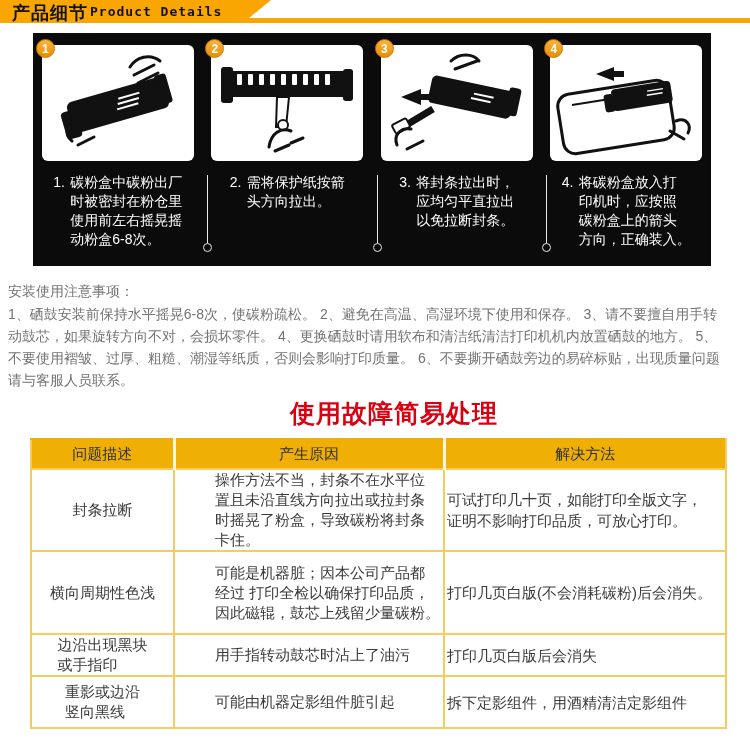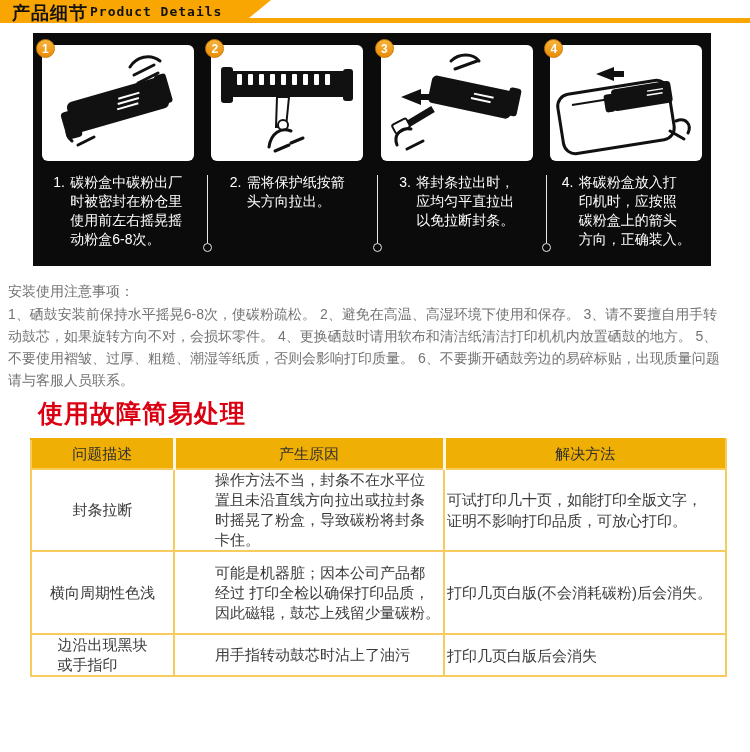--- a/index.html
+++ b/index.html
@@ -39,21 +39,21 @@
   .cap-text{white-space:pre;}
   .vdiv{position:absolute;top:142px;width:1px;height:68px;background:#e8e8e8;}
   .vdiv .ring{position:absolute;left:-4px;top:68px;width:9px;height:9px;border:1px solid #e8e8e8;
     border-radius:50%;background:transparent;}
   .vdiv1{left:174px;} .vdiv2{left:344px;} .vdiv3{left:513px;}
   
   .notes{margin:15px 6px 0 8px;font-size:14px;color:#737373;}
   .notes-title{line-height:20px;}
   .notes-body{white-space:pre;line-height:22px;margin-top:2px;}
   
-  .trouble-title{margin:7px 0 0 38px;font-size:25px;line-height:30px;font-weight:bold;color:var(--red);letter-spacing:1px;}
+  .trouble-title{margin:7px 0 0 38px;font-size:25px;line-height:30px;font-weight:bold;color:var(--red);letter-spacing:1px;text-align:center;}
   table.trouble{margin:10px 0 0 30px;width:695px;border-collapse:collapse;table-layout:fixed;}
   table.trouble col.c1{width:143px;} table.trouble col.c2{width:270px;} table.trouble col.c3{width:282px;}
   table.trouble th{background:var(--tbl-header);height:30px;font-size:15px;font-weight:normal;color:#2f2f2f;
     border:2px solid var(--tbl-border);border-top:2px solid var(--tbl-header);margin-left:42px;}
   table.trouble th + th{border-left:3px solid #fdf6e3;}
   table.trouble td{border:2px solid var(--tbl-border);font-size:15px;color:#3a3a3a;vertical-align:middle;}
   td.problem{text-align:center;line-height:20px;}
   td.cause{padding-left:40px;line-height:20px;}
   td.solution{padding-left:2px;line-height:21px;}
   td .pre{white-space:pre;display:inline-block;text-align:left;}
@@ -247,14 +247,20 @@
 经过 打印全检以确保打印品质，
 因此磁辊，鼓芯上残留少量碳粉。</span></td>
       <td class="solution"><span class="pre">打印几页白版(不会消耗碳粉)后会消失。</span></td>
     </tr>
     <tr class="r3">
       <td class="problem"><span class="pre">边沿出现黑块
 或手指印</span></td>
       <td class="cause"><span class="pre">用手指转动鼓芯时沾上了油污</span></td>
       <td class="solution"><span class="pre">打印几页白版后会消失</span></td>
     </tr>
+    <tr class="r4">
+      <td class="problem"><span class="pre">重影或边沿
+竖向黑线</span></td>
+      <td class="cause"><span class="pre">可能由机器定影组件脏引起</span></td>
+      <td class="solution"><span class="pre">拆下定影组件，用酒精清洁定影组件</span></td>
+    </tr>
   </tbody>
 </table>
 
 </body></html>

